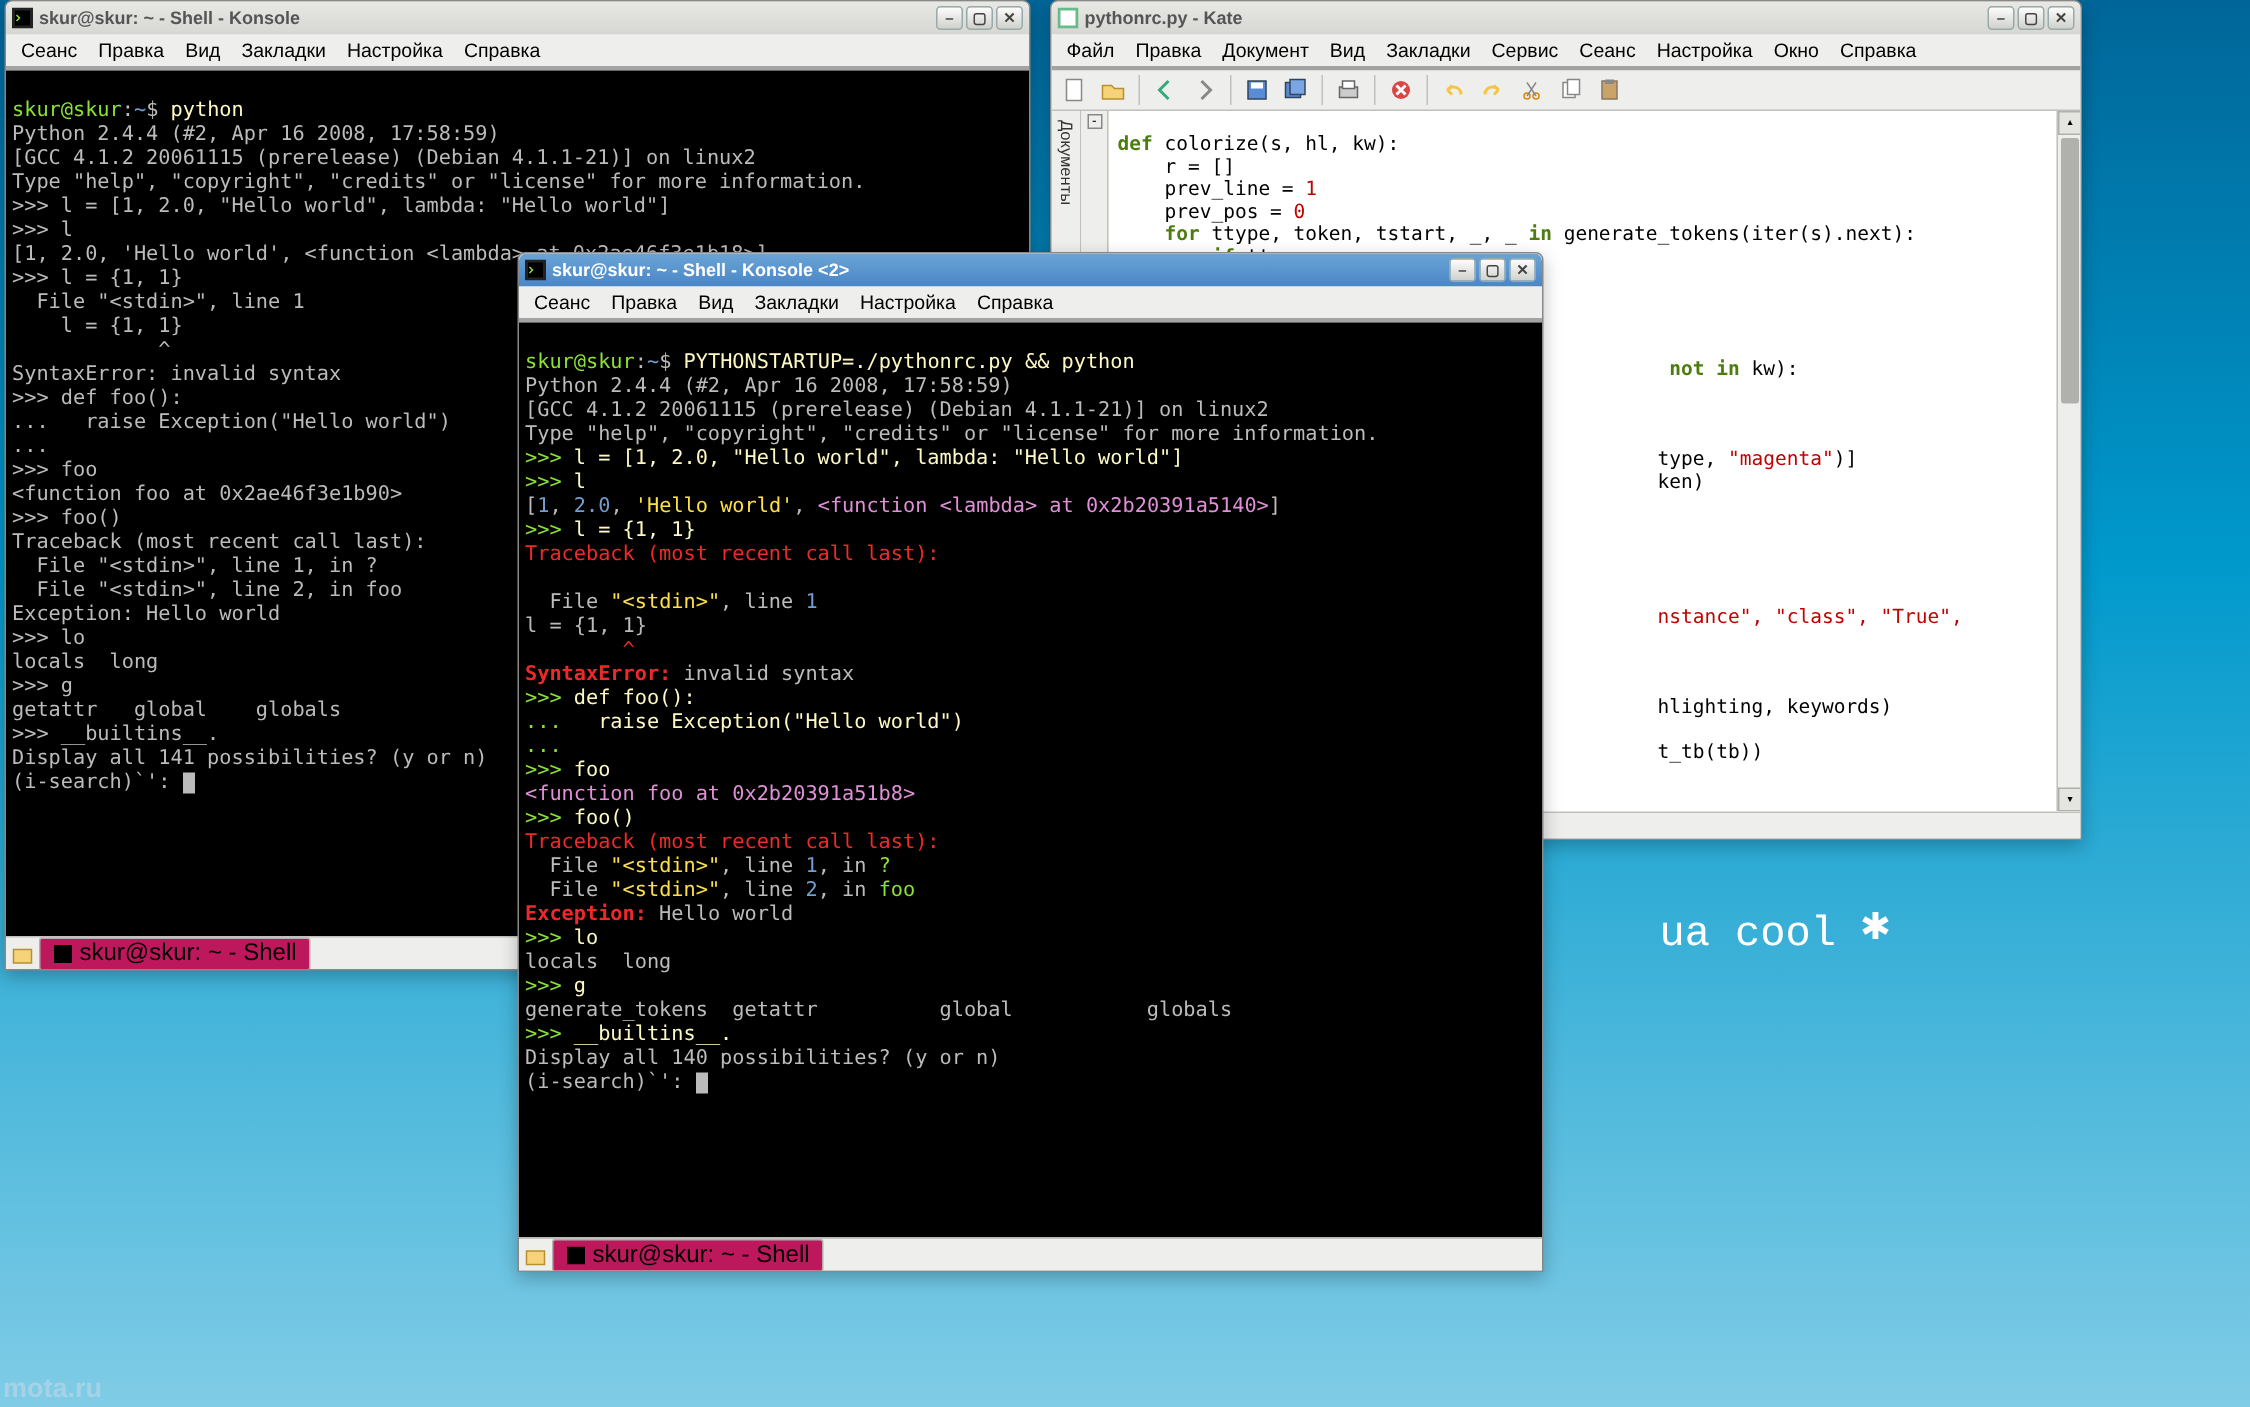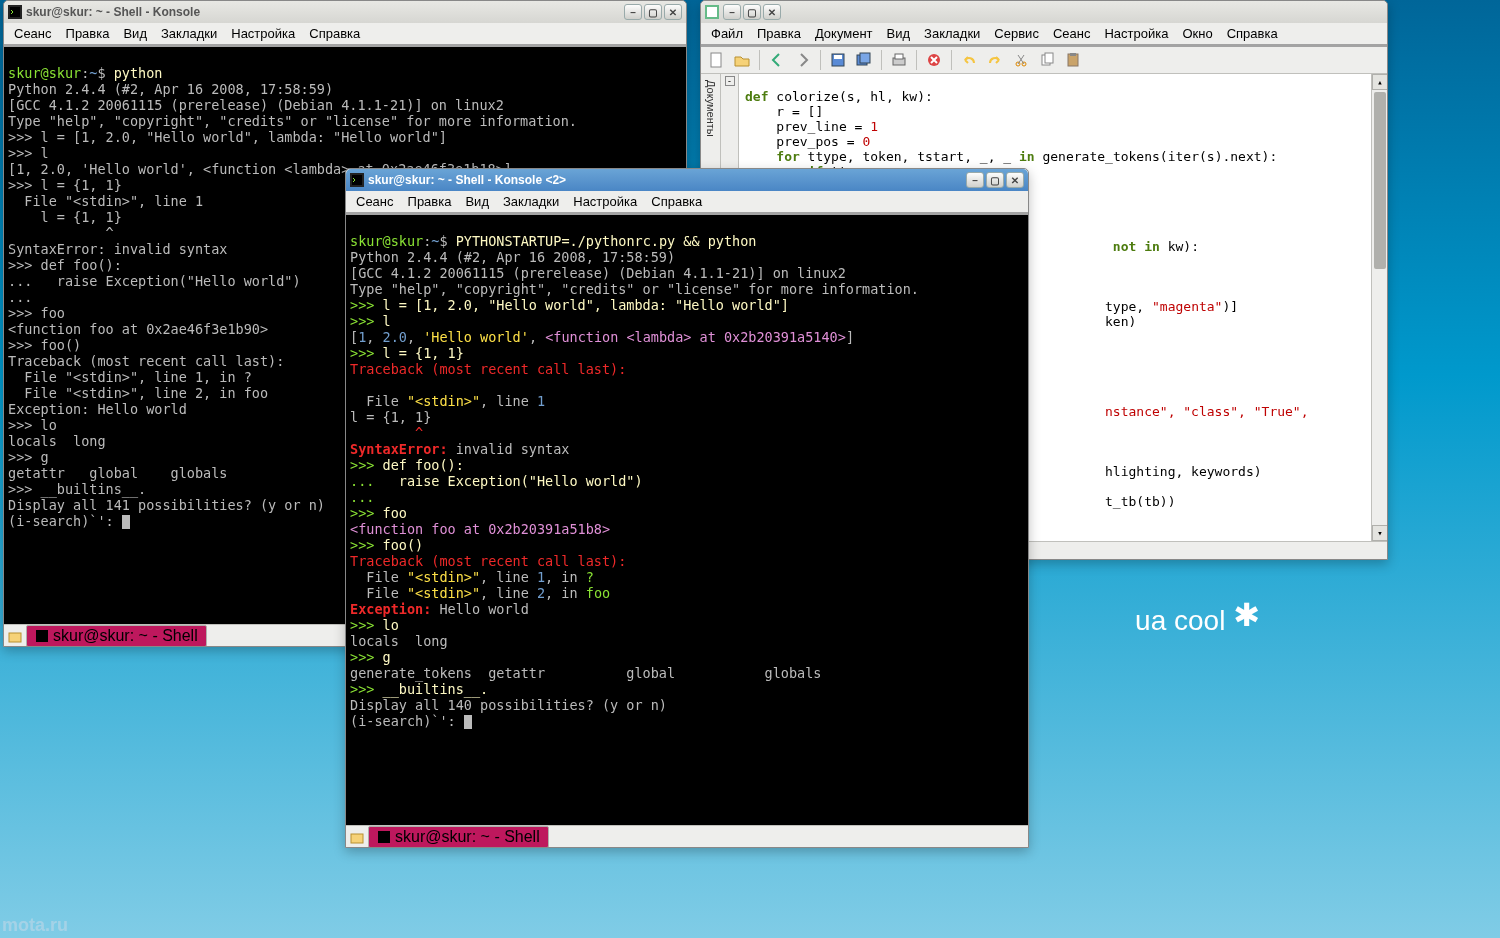--- a/index.html
+++ b/index.html
@@ -21,20 +21,21 @@
     font-weight: bold;
     opacity: 0.6;
   }
   .bg-text {
     position: absolute;
     right: 240px;
     top: 600px;
     color: #fff;
     font-size: 28px;
     font-weight: 300;
+    font-family: Liberation Mono, monospace;
   }
   .bg-text .star { font-size: 32px; position: relative; top: -4px; }
 
   
   .window {
     position: absolute;
     background: #eeeeec;
     border: 1px solid #888;
     border-radius: 5px 5px 0 0;
     box-shadow: 0 4px 12px rgba(0,0,0,.25);
@@ -154,20 +155,21 @@
 <div class="watermark">mota.ru</div>
 
 <div class="window" style="left:700px;top:0;width:688px;height:560px;">
   <div class="titlebar inactive">
     <span class="appicon">
       <svg width="14" height="14">
           <rect width="14" height="14" fill="#6b8"></rect>
           <rect x="2" y="2" width="10" height="10" fill="#fff"></rect>
         </svg>
     </span>
+    <span class="title">pythonrc.py - Kate</span>
     <span class="wbtns">
       <span class="wbtn">–</span>
       <span class="wbtn">▢</span>
       <span class="wbtn">✕</span>
     </span>
   </div>
   <div class="menubar">
     <span class="mitem">Файл</span>
     <span class="mitem">Правка</span>
     <span class="mitem">Документ</span>

